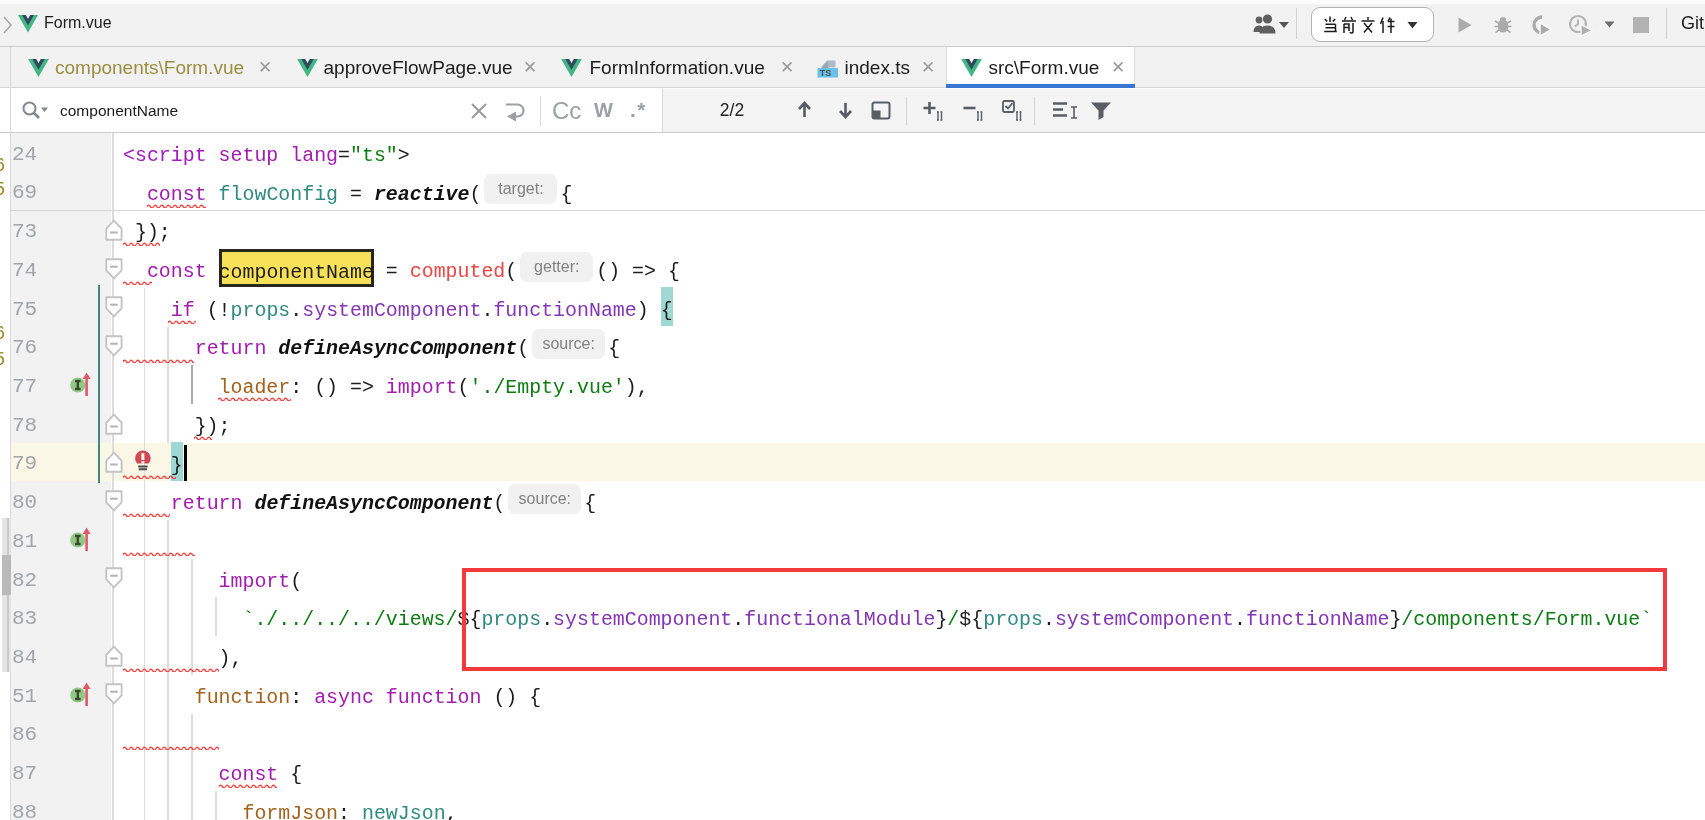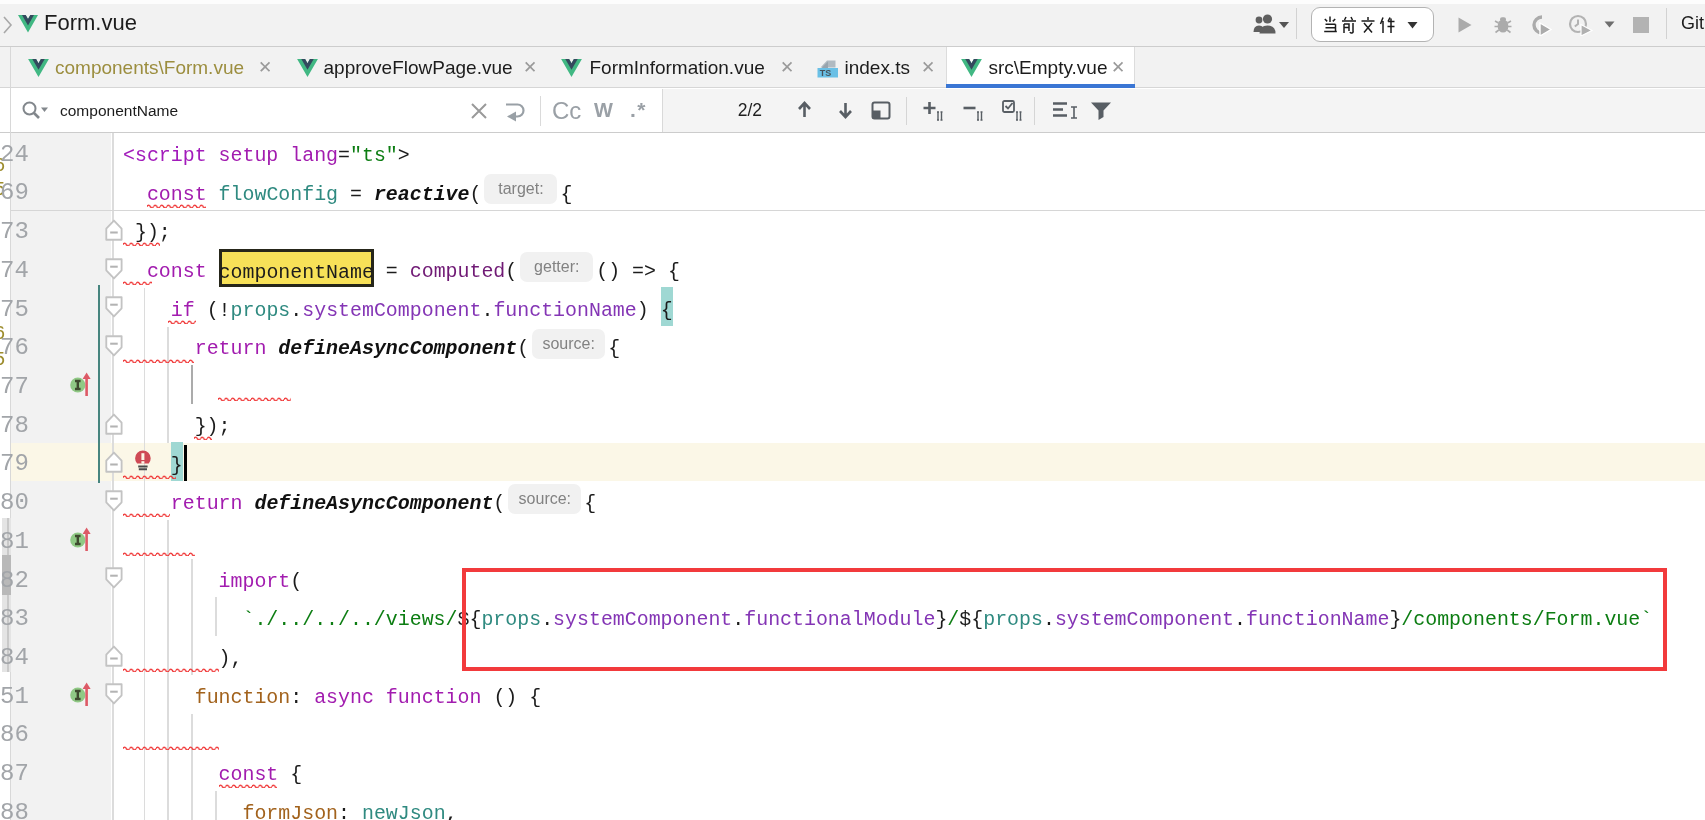--- a/index.html
+++ b/index.html
@@ -12,23 +12,23 @@
 .tabtxt{position:absolute;top:56px;height:23px;line-height:23px;font-size:19px;color:#1c1c1c;white-space:pre}
 .closex{position:absolute;top:58px;font-size:17px;color:#9a9a9a;line-height:19px}
 #activetab{position:absolute;left:946px;top:47px;width:189px;height:40px;background:#fff;border-left:1px solid #dcdcdc;border-right:1px solid #dcdcdc}
 #tabunderline{position:absolute;left:946px;top:84px;width:189px;height:4px;background:#3a76d4}
 .sep{position:absolute;background:#d2d2d2}
 #editor{position:absolute;left:0;top:133px;width:1705px;height:687px;background:#fff}
 #gutter{position:absolute;left:11px;top:0;width:100px;height:687px;background:#f2f2f2}
 #gutborder{position:absolute;left:111.5px;top:0;width:2px;height:687px;background:#dcdcdc}
 #sliverline{position:absolute;left:10px;top:-86px;width:1px;height:773px;background:#d8d8d8}
 .caretrow{position:absolute;left:11px;width:1694px;height:38.7px;background:#fbf7e7}
-.num{position:absolute;left:0;width:49px;text-align:left;font-family:"Liberation Mono",monospace;font-size:24px;color:#a2a5a9;line-height:38.7px;height:38.7px}
+.num{position:absolute;left:0;width:49px;text-align:center;font-family:"Liberation Mono",monospace;font-size:21px;color:#a2a5a9;line-height:38.7px;height:38.7px}
 .cl{position:absolute;left:123px;font-family:"Liberation Mono",monospace;font-size:19.91px;line-height:38.7px;height:38.7px;white-space:pre;color:#1c1c1c}
-.k{color:#a21caf}.t{color:#2f8a80}.p{color:#8435b5}.m{color:#a21bbb}.s{color:#0c7d12}.br{color:#a2621c}.cp{color:#701a75}
+.k{color:#a21caf}.t{color:#2f8a80}.p{color:#8435b5}.m{color:#a21bbb}.s{color:#0c7d12}.br{color:#a2621c}.cp{color:#ef4444}
 .fn{color:#111;font-weight:700;font-style:italic}
 .inlay{display:inline-block;vertical-align:top;margin:-1.2px 3px 0 3px;height:30px;width:73px;border-radius:7px;background:#f1f1f1;color:#828282;font-family:"Liberation Sans",sans-serif;font-size:16px;line-height:29px;text-align:center;font-style:normal;font-weight:400}
 .match{background:#f7e158;box-shadow:inset 0 0 0 3px #26261a;padding:11.5px 0 4px 0}
 .cy{background:#9fd8d3;padding:11.5px 0 4px 0}
 .guide{position:absolute;width:1.5px;background:#dcdcdc}
 #redrect{position:absolute;border:4px solid #f23a3c}
 .ico{position:absolute}
 .olive{position:absolute;overflow:hidden;width:6px;height:20px}
 .olive>span{position:absolute;right:0.5px;font-family:"Liberation Mono",monospace;font-size:19.9px;line-height:20px;color:#9d8d2e}
 
@@ -45,21 +45,21 @@
       <div style="position:absolute;left:0;top:0;width:10px;height:43px;background:#fff"></div>
       <div id="searchfield"></div>
     </div>
 <svg class="ico" style="left:2px;top:15px" width="12" height="20" viewBox="0 0 12 20">
       <path d="M2 2 L9 10 L2 18" fill="none" stroke="#a8a8a8" stroke-width="1.6"></path>
     </svg>
 <svg class="ico" style="left:17.5px;top:15px" width="20" height="17.5" viewBox="0 0 261.76 226.69">
       <path d="M161.096.001l-30.224 52.35L100.647.001H-.005L130.872 226.69 261.749.001z" fill="#41b883"></path>
       <path d="M161.096.001l-30.224 52.35L100.647.001H52.346l78.526 136.01L209.398.001z" fill="#34495e"></path>
     </svg>
-<div class="abs" style="left:44px;top:12px;font-size:22px;color:#1c1c1c;line-height:22px">Form.vue</div>
+<div class="abs" style="left:44px;top:12px;font-size:16px;color:#1c1c1c;line-height:22px">Form.vue</div>
 <svg class="ico" style="left:1252px;top:13px" width="26" height="22" viewBox="0 0 26 22">
 <circle cx="7" cy="7" r="3.4" fill="#5f5f5f"></circle>
       <path d="M1.5 19 Q1.5 12.5 7 12.5 Q12.5 12.5 12.5 19 Z" fill="#5f5f5f"></path>
 <circle cx="15.5" cy="6" r="4.6" fill="#5f5f5f"></circle>
       <path d="M7.5 20.5 Q7.5 12.5 15.5 12.5 Q23.5 12.5 23.5 20.5 Z" fill="#5f5f5f"></path>
 </svg>
 <svg class="ico" style="left:1277px;top:20px" width="14" height="10" viewBox="0 0 14 10">
       <path d="M2 2 h10 l-5 6 z" fill="#555"></path>
     </svg>
 <div class="sep" style="left:1296px;top:8px;width:1px;height:31px"></div>
@@ -128,40 +128,40 @@
 <rect x="4.5" y="11" width="8" height="2.5" fill="#b0bac1"></rect>
 <rect x="1.5" y="11" width="20.5" height="9.5" fill="#6ac0e6"></rect>
 <text x="9.5" y="19" font-family="Liberation Sans" font-size="9" font-weight="bold" fill="#45535c" text-anchor="middle">TS</text>
     </svg>
     <div class="tabtxt" style="left:844.5px;color:#1c1c1c">index.ts</div>
     <div class="closex" style="left:921px">✕</div>
 <svg class="ico" style="left:960.5px;top:59px" width="21" height="18" viewBox="0 0 261.76 226.69">
       <path d="M161.096.001l-30.224 52.35L100.647.001H-.005L130.872 226.69 261.749.001z" fill="#41b883"></path>
       <path d="M161.096.001l-30.224 52.35L100.647.001H52.346l78.526 136.01L209.398.001z" fill="#34495e"></path>
     </svg>
-    <div class="tabtxt" style="left:988.5px;color:#1c1c1c">src\Empty.vue</div>
+    <div class="tabtxt" style="left:988.5px;color:#1c1c1c">src\Form.vue</div>
     <div class="closex" style="left:1111px">✕</div>
 <svg class="ico" style="left:21px;top:101px" width="28" height="20" viewBox="0 0 28 20">
 <circle cx="8.5" cy="7.5" r="6" fill="none" stroke="#82878c" stroke-width="2"></circle>
 <path d="M13 12 L18 17" stroke="#82878c" stroke-width="2.6"></path>
 <path d="M20 6.5 h7 l-3.5 4.5 z" fill="#82878c"></path>
     </svg>
 <div class="abs" style="left:60px;top:101px;font-size:15.5px;color:#1c1c1c;line-height:19px">componentName</div>
 <svg class="ico" style="left:469px;top:101px" width="20" height="20" viewBox="0 0 20 20">
       <path d="M3 3 L17 17 M17 3 L3 17" stroke="#9a9a9a" stroke-width="2"></path>
     </svg>
 <svg class="ico" style="left:503px;top:99px" width="26" height="24" viewBox="0 0 26 24">
 <path d="M3 5.5 h11.5 a6 6 0 0 1 0 12 h-4" fill="none" stroke="#99a0a6" stroke-width="2.2"></path>
 <path d="M4 17.5 l9 -5 v10 z" fill="#99a0a6"></path>
     </svg>
 <div class="sep" style="left:539.5px;top:96px;width:1px;height:30px;background:#dadada"></div>
 <div class="abs" style="left:552px;top:99px;font-size:24px;color:#9aa0a6;line-height:23px">Cc</div>
 <div class="abs" style="left:594px;top:99px;font-size:20px;color:#9aa0a6;line-height:23px;font-weight:bold">W</div>
 <div class="abs" style="left:630px;top:97px;font-size:21px;color:#9aa0a6;line-height:25px;font-weight:bold;letter-spacing:1.5px">.*</div>
-<div class="abs" style="left:702px;top:99px;width:60px;text-align:right;font-size:17.5px;color:#1f1f1f;line-height:23px">2/2</div>
+<div class="abs" style="left:702px;top:99px;width:60px;text-align:center;font-size:17.5px;color:#1f1f1f;line-height:23px">2/2</div>
 <svg class="ico" style="left:797px;top:101px" width="15" height="18" viewBox="0 0 15 18">
       <path d="M7.5 2 L7.5 16 M2 8 L7.5 2 L13 8" fill="none" stroke="#585e64" stroke-width="2.6"></path>
     </svg>
 <svg class="ico" style="left:838px;top:101px" width="15" height="18" viewBox="0 0 15 18">
       <path d="M7.5 2 L7.5 16 M2 10 L7.5 16 L13 10" fill="none" stroke="#585e64" stroke-width="2.6"></path>
     </svg>
 <svg class="ico" style="left:871px;top:101px" width="20" height="19" viewBox="0 0 20 19">
 <rect x="1.5" y="1.5" width="17" height="16" rx="2" fill="none" stroke="#585e64" stroke-width="2"></rect>
 <rect x="1.5" y="9.5" width="8" height="8" fill="#585e64"></rect>
     </svg>
@@ -298,20 +298,21 @@
 <rect x="8.4" y="3.2" width="3" height="6.8" fill="#fdf6e6"></rect>
         <rect x="8.4" y="11.2" width="3" height="2.4" fill="#fdf6e6"></rect>
 <path d="M5.2 16.5 h9.4 M5.8 19.3 h8.2" stroke="#4a4a4a" stroke-width="2"></path>
       </svg>
 <div class="cl" style="top:3.9px"><span class="m">&lt;script</span> <span class="k">setup</span> <span class="k">lang</span>=<span class="s">"ts"</span>&gt;</div>
 <div class="cl" style="top:42.6px">  <span class="k">const</span> <span class="t">flowConfig</span> = <span class="fn">reactive</span>(<span class="inlay">target:</span>{</div>
 <div class="cl" style="top:81.3px"> });</div>
 <div class="cl" style="top:120.0px">  <span class="k">const</span> <span class="match">componentName</span> = <span class="cp">computed</span>(<span class="inlay">getter:</span>() =&gt; {</div>
 <div class="cl" style="top:158.7px">    <span class="k">if</span> (!<span class="t">props</span>.<span class="p">systemComponent</span>.<span class="p">functionName</span>) <span class="cy">{</span></div>
 <div class="cl" style="top:197.4px">      <span class="k">return</span> <span class="fn">defineAsyncComponent</span>(<span class="inlay">source:</span>{</div>
+<div class="cl" style="top:236.1px">        <span class="br">loader</span>: () =&gt; <span class="k">import</span>(<span class="s">'./Empty.vue'</span>),</div>
 <div class="cl" style="top:274.8px">      });</div>
 <div class="cl" style="top:313.5px">    <span class="cy">}</span></div>
 <div class="cl" style="top:352.2px">    <span class="k">return</span> <span class="fn">defineAsyncComponent</span>(<span class="inlay">source:</span>{</div>
 <div class="cl" style="top:429.6px">        <span class="k">import</span>(</div>
 <div class="cl" style="top:468.3px">          <span class="s">`./../../../views/</span>${<span class="t">props</span>.<span class="p">systemComponent</span>.<span class="p">functionalModule</span>}<span class="s">/</span>${<span class="t">props</span>.<span class="p">systemComponent</span>.<span class="p">functionName</span>}<span class="s">/components/Form.vue`</span></div>
 <div class="cl" style="top:507.0px">        ),</div>
 <div class="cl" style="top:545.7px">      <span class="br">function</span>: <span class="k">async</span> <span class="k">function</span> () {</div>
 <div class="cl" style="top:623.1px">        <span class="k">const</span> {</div>
 <div class="cl" style="top:661.8px">          <span class="br">formJson</span>: <span class="t">newJson</span>,</div>
 <svg width="0" height="0" style="position:absolute">

